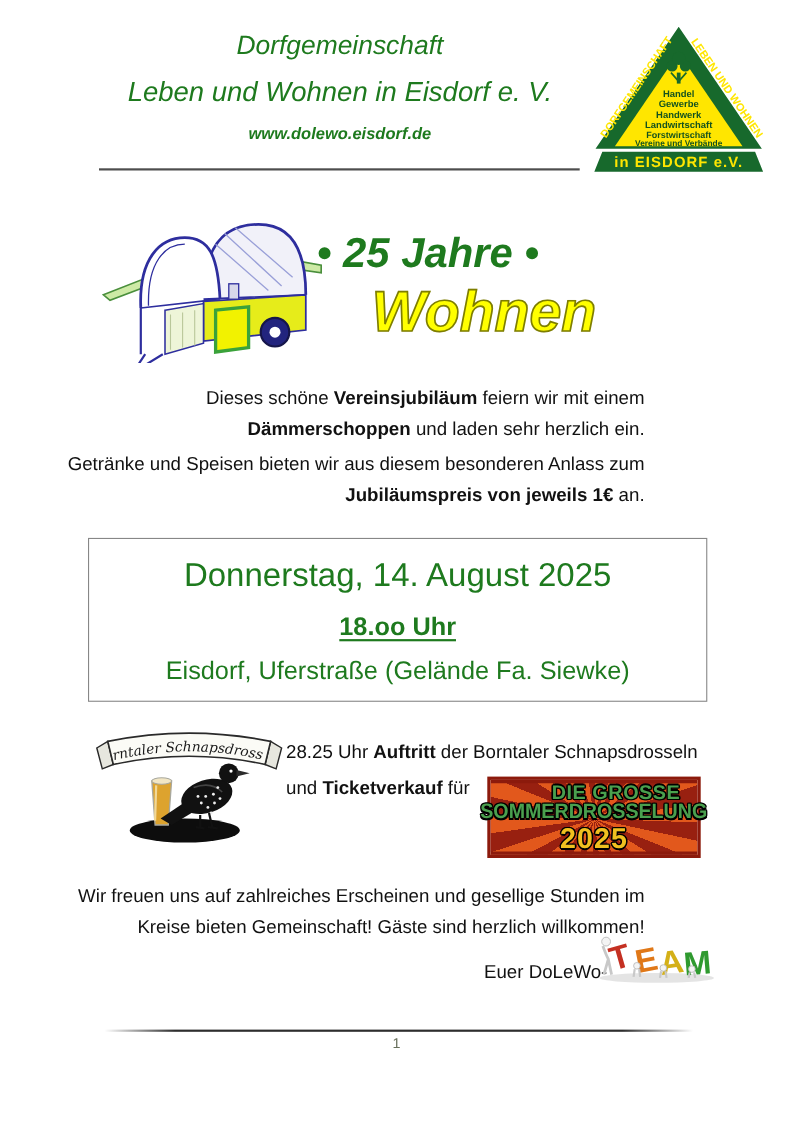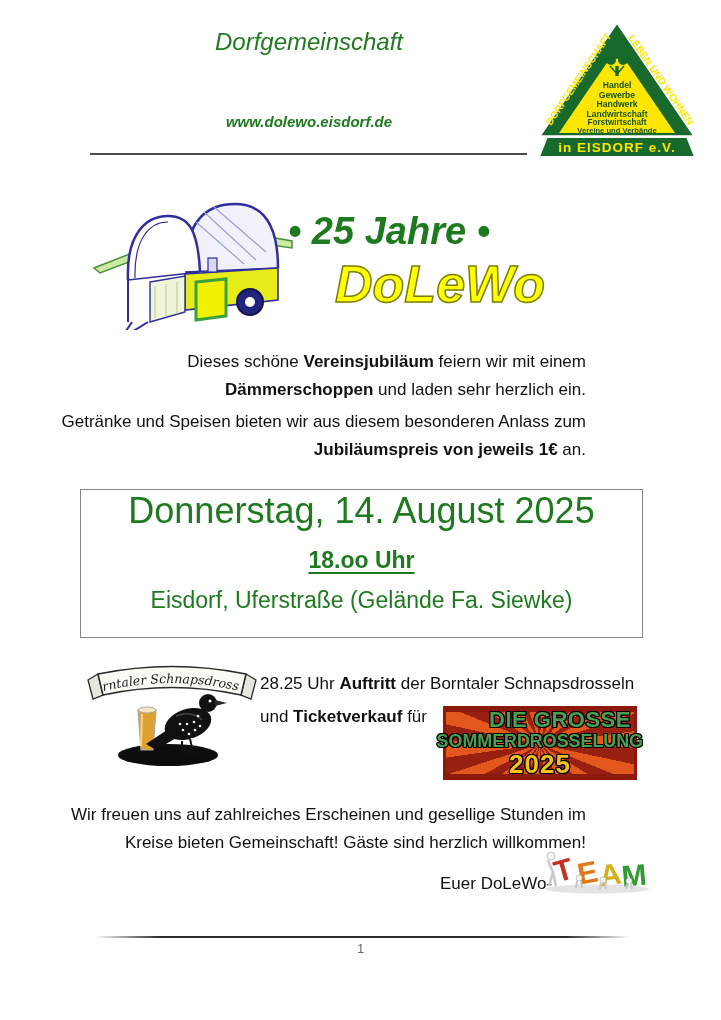--- a/index.html
+++ b/index.html
@@ -17,52 +17,53 @@
   
   .years{left:288px;top:210px;width:304px;text-align:left;font-size:38px;font-weight:bold;font-style:italic;color:#1e7a1e;white-space:nowrap;}
   .dolewo{left:288px;top:254px;width:304px;text-align:center;font-size:52px;font-weight:bold;font-style:italic;color:#ffff00;
     -webkit-text-stroke:1.5px #7e7e00;text-shadow:0 0 1px #7e7e00;white-space:nowrap;}
   
   .para{left:0;width:586px;text-align:right;font-size:17px;line-height:28px;color:#111;}
   .p1{top:348px;} .p2{top:408px;}
   
   .event-box{left:80px;top:489px;width:561px;height:147px;border:1px solid #878787;background:#fff;
     display:flex;flex-direction:column;align-items:center;color:#1e7a1e;}
-  .ev-date{margin-top:0;font-size:36px;}
+  .ev-date{margin-top:17px;font-size:30px;}
   .ev-time{margin-top:15px;font-size:23px;font-weight:bold;text-decoration:underline;text-underline-offset:4px;text-decoration-thickness:2px;}
   .ev-loc{margin-top:13px;font-size:23px;}
   
   .perf{left:260px;top:674px;width:400px;font-size:17px;color:#111;}
   .perf-l2{margin-top:13px;}
   
   .banner{left:443px;top:706px;width:194px;height:74px;
     background:repeating-conic-gradient(from -8deg at 50% 52%, #982010 0deg 10deg, #e2581c 10deg 20deg);
     border:3px solid #8c1a0c;box-sizing:border-box;
     box-shadow:inset 0 3px 0 #8c1a0c, inset 0 -3px 0 #8c1a0c;
     display:flex;flex-direction:column;align-items:center;justify-content:center;}
   .bn{font-weight:800;line-height:1.02;white-space:nowrap;
     text-shadow:1.3px 0 0 #000,-1.3px 0 0 #000,0 1.3px 0 #000,0 -1.3px 0 #000,1px 1px 0 #000,-1px -1px 0 #000,1px -1px 0 #000,-1px 1px 0 #000;}
-  .bn1{font-size:22px;color:#4aa04e;letter-spacing:.5px;padding-left:40px;}
+  .bn1{font-size:18px;color:#4aa04e;letter-spacing:.5px;padding-left:40px;}
   .bn2{font-size:19px;color:#4aa04e;transform:scaleX(.94);letter-spacing:0;}
   .bn3{font-size:26px;color:#f0c020;letter-spacing:1px;}
   
   .closing{top:801px;}
   .signature{left:440px;top:874px;font-size:17px;color:#111;}
   
   .footer-rule{left:95px;top:936px;width:535px;height:2px;
     background:linear-gradient(90deg,rgba(40,40,40,0) 0%,#2d2d2d 12%,#2d2d2d 88%,rgba(40,40,40,0) 100%);}
   .page-num{top:941px;left:0;width:721px;text-align:center;font-size:13px;color:#68705c;}
   b{font-weight:bold;}
 </style>
 </head>
 <body>
 
 <div class="page">
 
   <div class="abs hdr hdr1">Dorfgemeinschaft</div>
+  <div class="abs hdr hdr2">Leben und Wohnen in Eisdorf e. V.</div>
   <div class="abs hdr hdr3">www.dolewo.eisdorf.de</div>
   <div class="abs hdr-rule"></div>
 
   <svg class="abs" style="left:536px;top:22px;" width="162" height="148" viewBox="0 0 162 148">
     <polygon points="81,1 158,114 4,114" fill="#17692c" stroke="#ffffff" stroke-width="1.5"></polygon>
     <polygon points="81,26 139,111 23,111" fill="#ffe600"></polygon>
     <text transform="translate(15,104) rotate(-56)" font-size="10" font-weight="bold" fill="#ffe600">DORFGEMEINSCHAFT</text>
     <text transform="translate(92,16) rotate(55.5)" font-size="10" font-weight="bold" fill="#ffe600">LEBEN UND WOHNEN</text>
     <g>
       <rect x="79.3" y="44" width="3.4" height="10" fill="#17692c"></rect>
@@ -95,21 +96,21 @@
     <polygon points="58,112 93,106 93,142 58,152" fill="#eef5d8" stroke="#2e2e9e" stroke-width="1.4"></polygon>
     <path d="M63,116 L63,148 M74,114 L74,146 M85,112 L85,144" stroke="#b9c79a" stroke-width="1"></path>
     <polygon points="104,112 134,109 134,146 104,150" fill="#f2f200" stroke="#3aa23a" stroke-width="3"></polygon>
     <circle cx="158" cy="132" r="13" fill="#22247e" stroke="#16164a" stroke-width="2"></circle>
     <circle cx="158" cy="132" r="5" fill="#ffffff"></circle>
     <path d="M36,110 L36,152 M40,152 L28,170 M56,152 L30,168 M22,167 L36,172" stroke="#2e2e9e" stroke-width="2" fill="none"></path>
     <rect x="116" y="88" width="9" height="14" fill="#d8d8ea" stroke="#2e2e9e" stroke-width="1.2"></rect>
   </svg>
 
   <div class="abs years">• 25 Jahre •</div>
-  <div class="abs dolewo">DoLeWo</div>
+  <div class="abs dolewo">Wohnen</div>
 
   <div class="abs para p1"><span>Dieses schöne </span><b>Vereinsjubiläum</b><span> feiern wir mit einem</span><br><b>Dämmerschoppen</b><span> und laden sehr herzlich ein.</span></div>
   <div class="abs para p2"><span>Getränke und Speisen bieten wir aus diesem besonderen Anlass zum</span><br><b>Jubiläumspreis von jeweils 1€</b><span> an.</span></div>
 
   <div class="abs event-box">
     <div class="ev-date">Donnerstag, 14. August 2025</div>
     <div class="ev-time">18.oo Uhr</div>
     <div class="ev-loc">Eisdorf, Uferstraße (Gelände Fa. Siewke)</div>
   </div>
 

